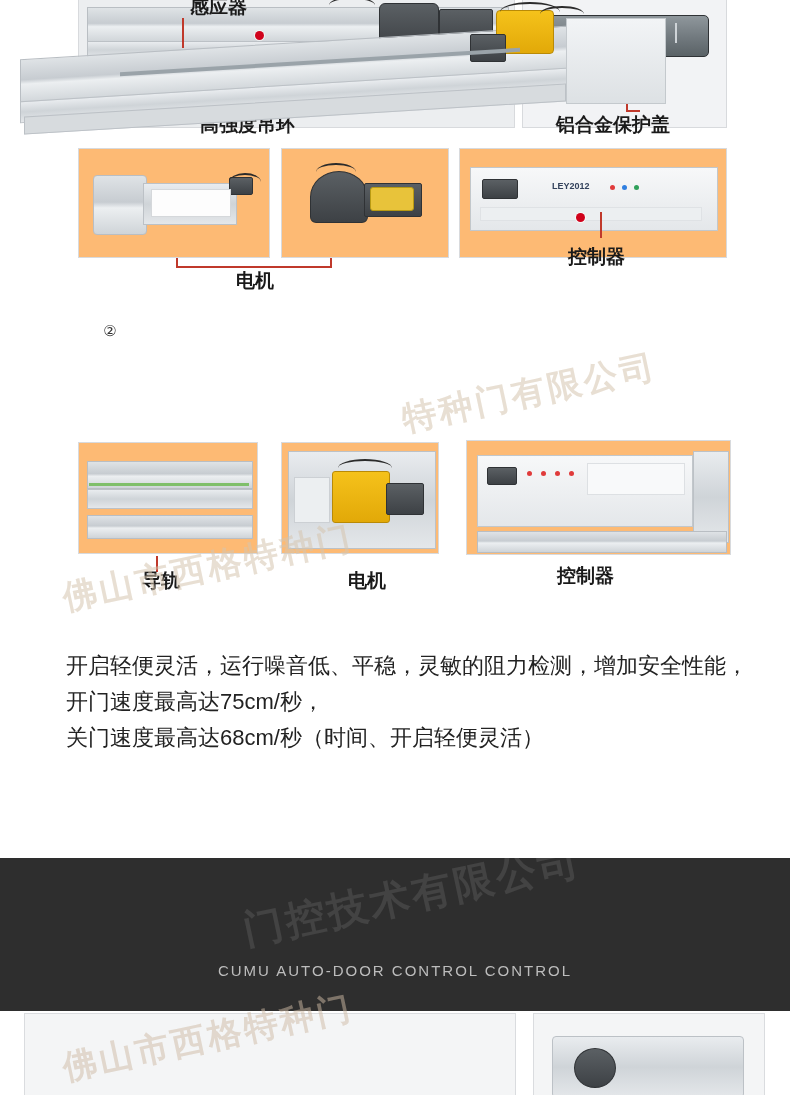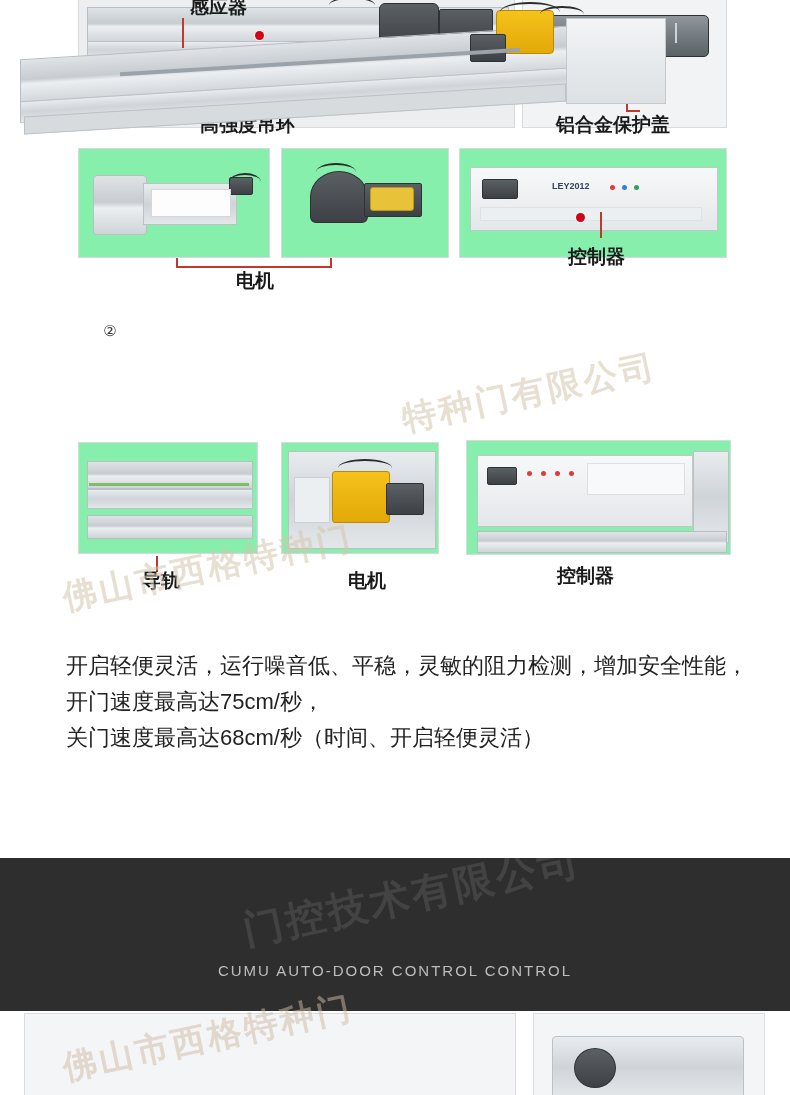--- a/index.html
+++ b/index.html
@@ -40,21 +40,21 @@
 
   
   .photo-area {
     position: absolute;
     left: 0; top: 0;
     width: 680px;
     height: 620px;
   }
   .ph {
     position: absolute;
-    background: #86efac;
+    background: #fdba74;
     border: 1px solid #d8dadd;
     box-sizing: border-box;
     overflow: hidden;
   }
 
   
   .ph-rail-big { left: 78px;  top: -12px;  width: 437px; height: 140px; background:#eceef0; }
   .ph-cover    { left: 522px; top: -12px;  width: 205px; height: 140px; background:#f2f3f5; }
 
   

